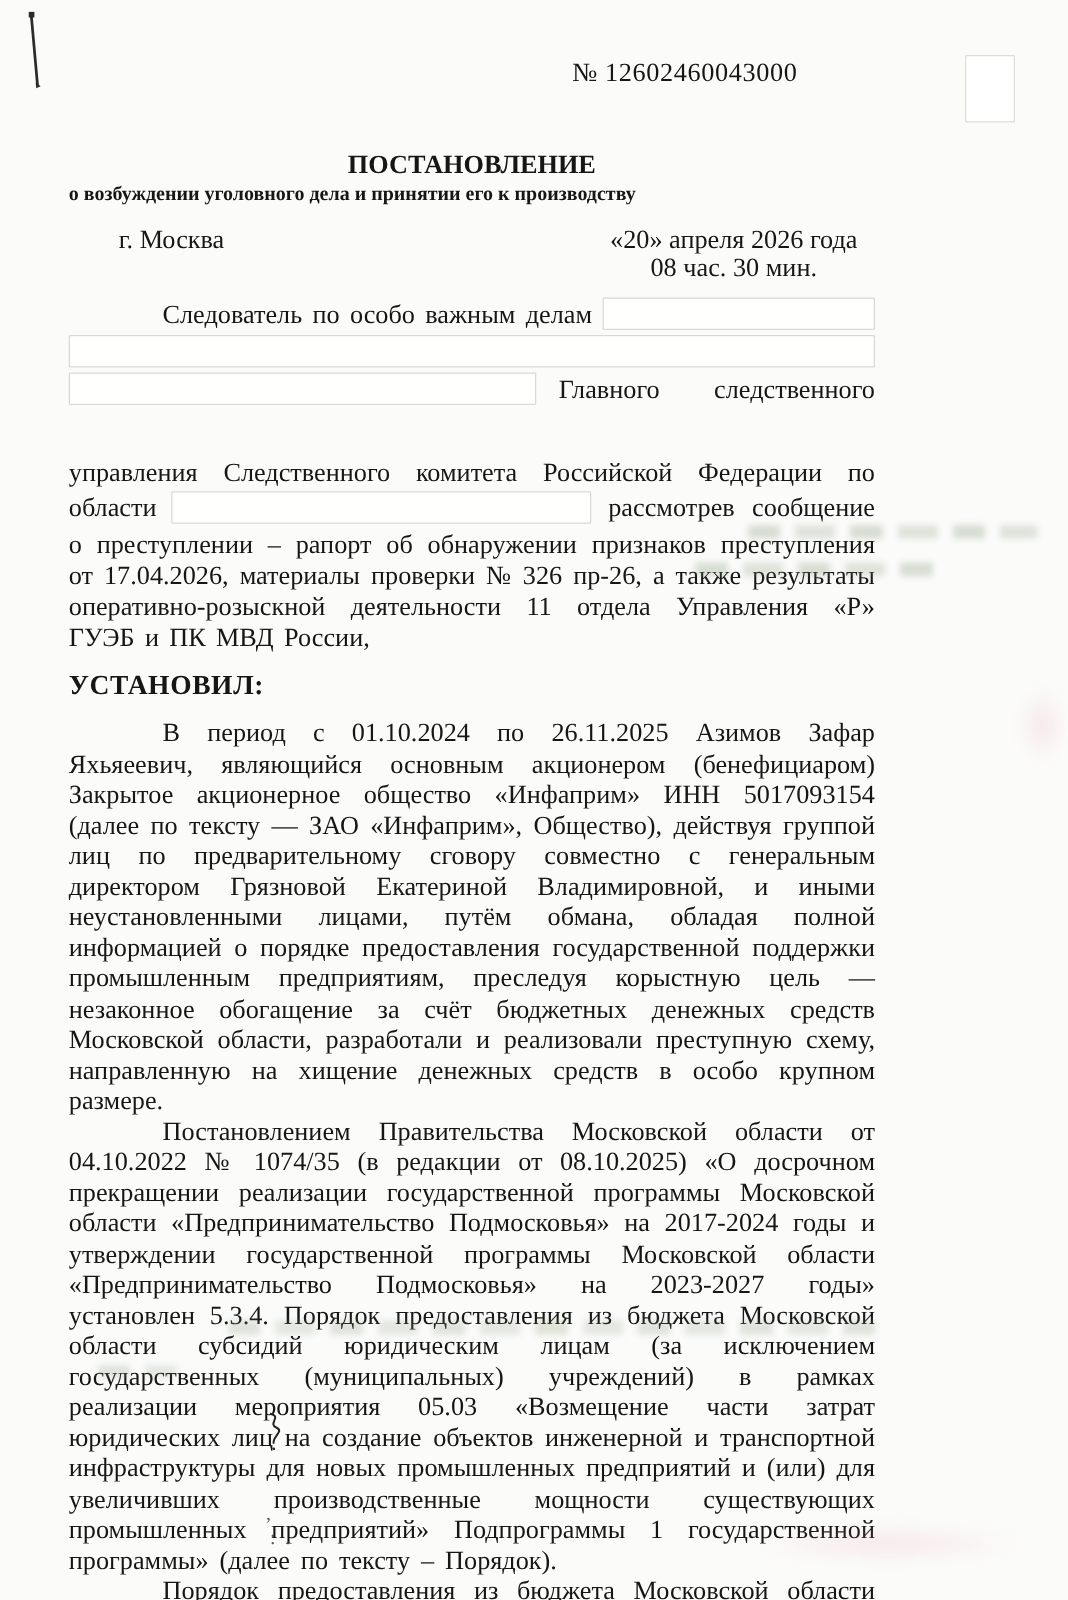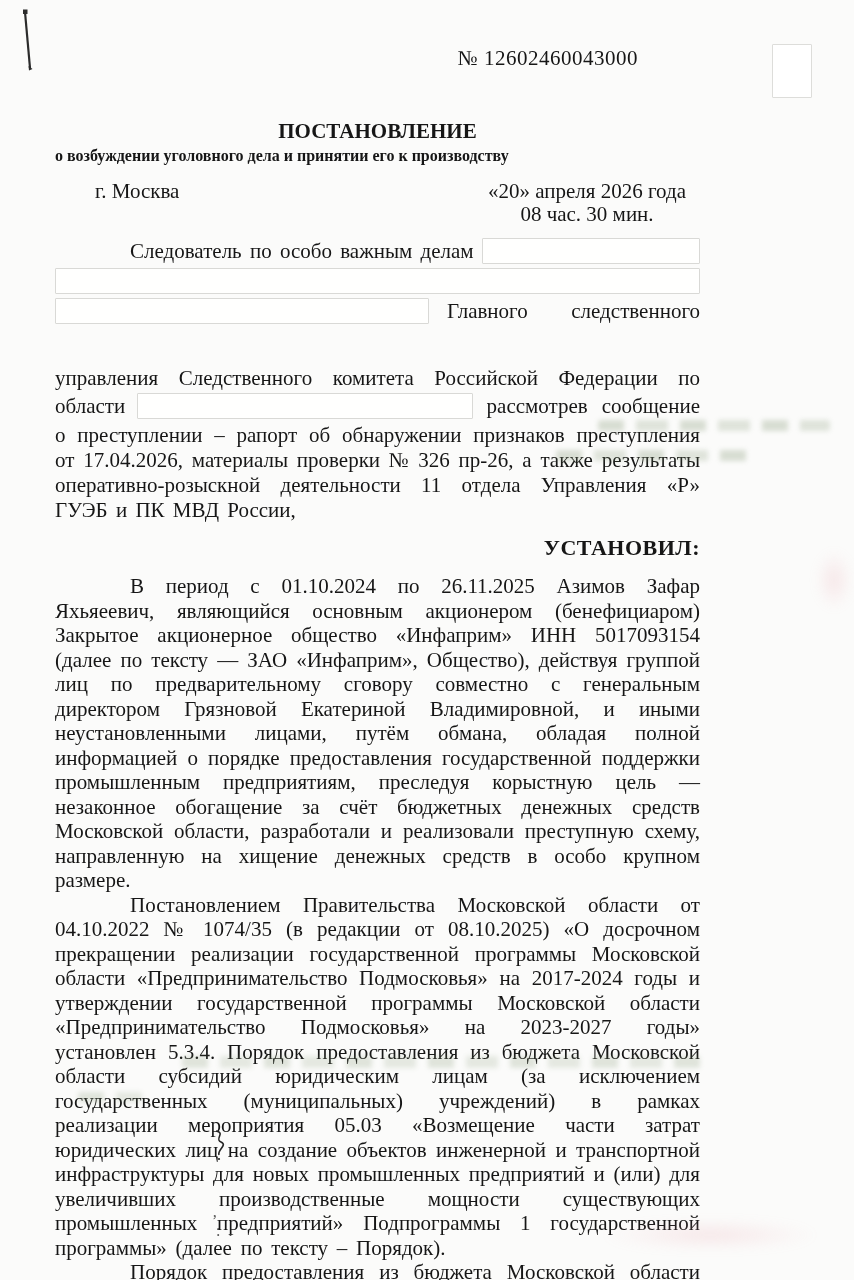--- a/index.html
+++ b/index.html
@@ -44,21 +44,21 @@
   .r1-label{padding-left:75px;white-space:nowrap;}
   .r3-box{flex:0 0 58%;}
   .r3-text{flex:1;margin-left:18px;text-align:justify;text-align-last:justify;}
   .line-just{height:25px;line-height:25px;text-align:justify;text-align-last:justify;overflow:hidden;margin-top:40px;}
   .r5-word{white-space:nowrap;}
   .r5-box{flex:0 0 52%;margin-left:12px;}
   .r5-text{flex:1;margin-left:14px;text-align:justify;text-align-last:justify;}
 
   .report-par{margin-top:2px;font-size:21px;line-height:25px;text-align:justify;word-spacing:3px;}
 
-  .ustanovil{margin-top:12px;text-align:right;font-weight:bold;font-size:22px;line-height:26px;letter-spacing:.5px;}
+  .ustanovil{margin-top:12px;text-align:left;font-weight:bold;font-size:22px;line-height:26px;letter-spacing:.5px;}
 
   .body-par{
     margin:0;margin-top:13px;font-size:21px;line-height:24.5px;
     text-align:justify;text-indent:75px;word-spacing:3.5px;
   }
   .body-par.tight{margin-top:0;}
 
   
   .artifact{position:absolute;pointer-events:none;}
   .ghost{

